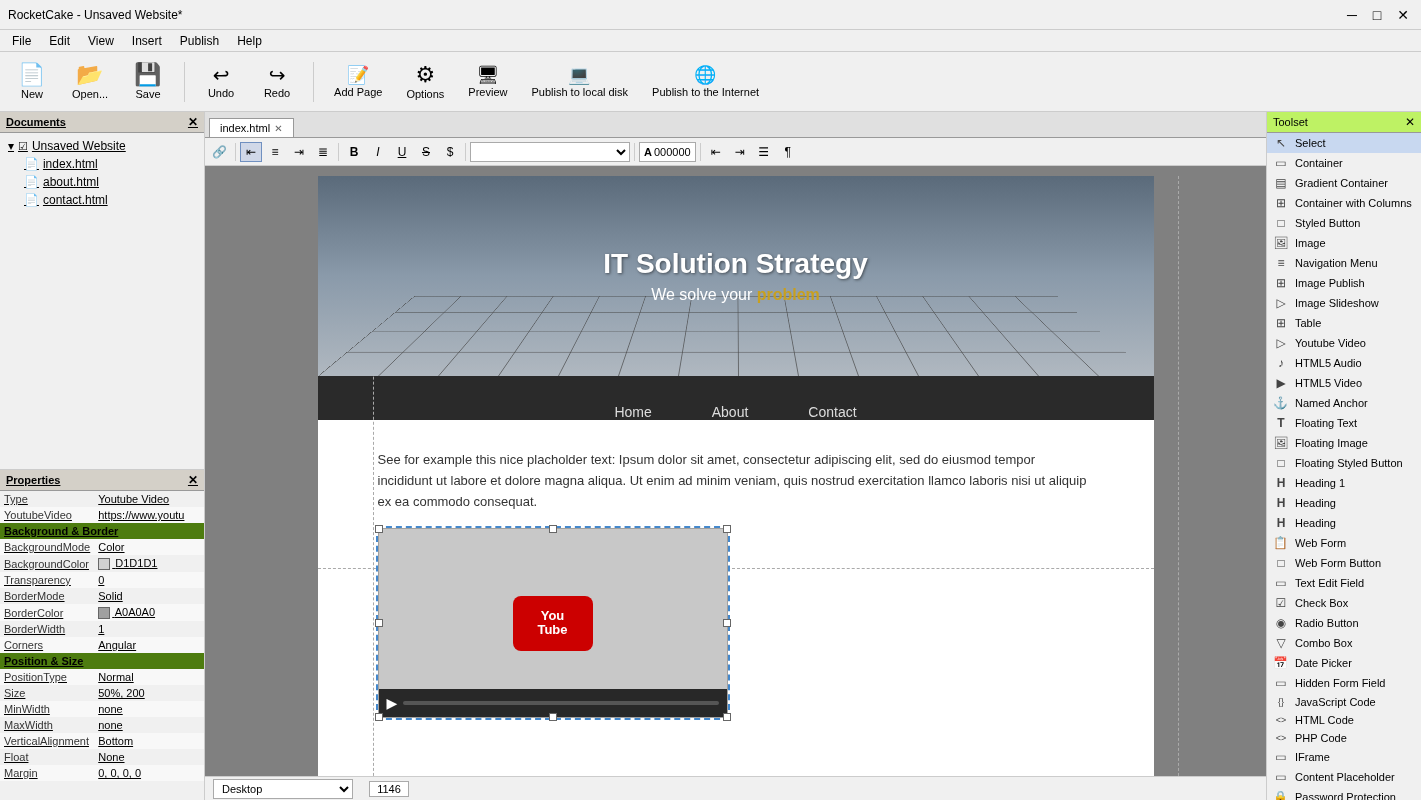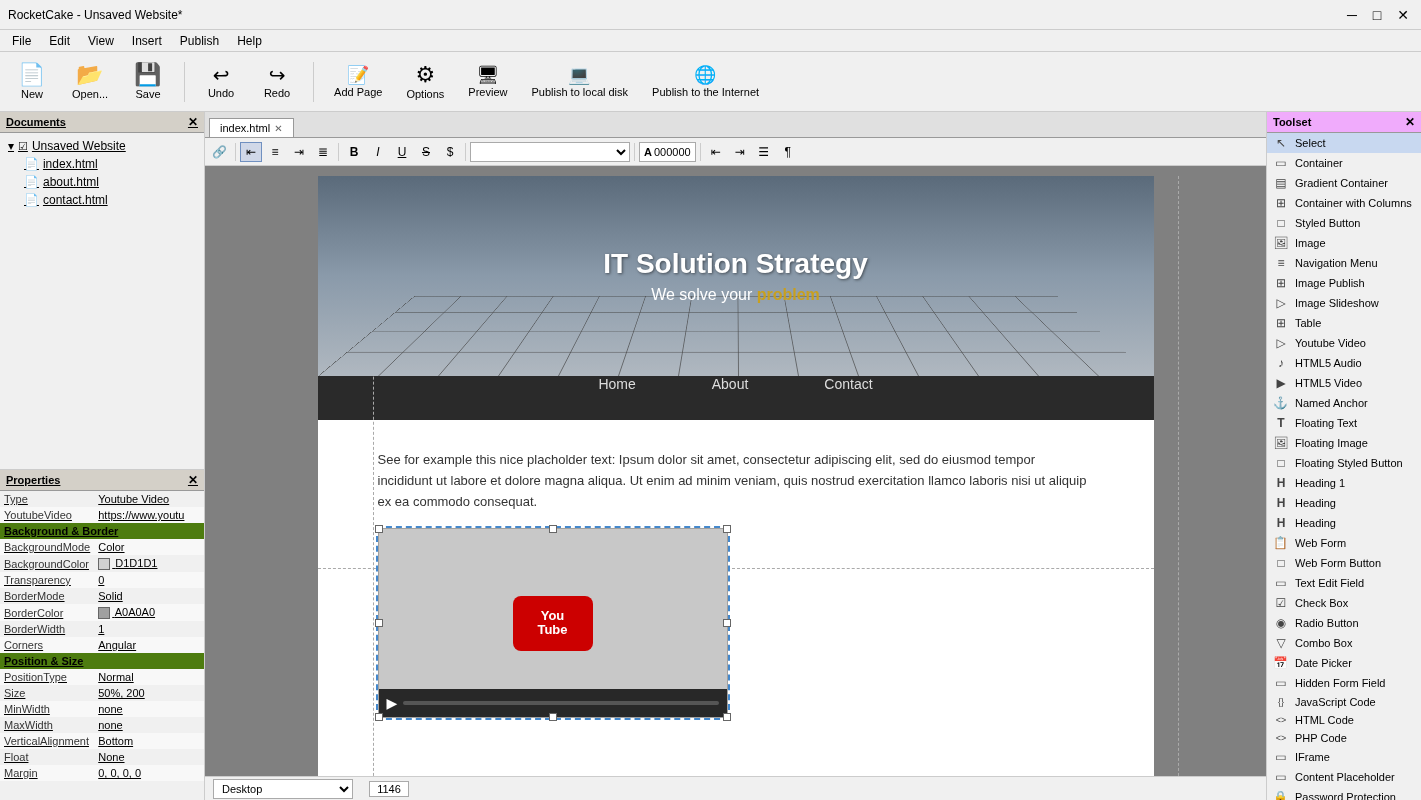--- a/index.html
+++ b/index.html
@@ -223,23 +223,23 @@
     }
     #hero-title { font-size: 28px; font-weight: bold; text-shadow: 1px 1px 3px rgba(0,0,0,0.5); }
     #hero-subtitle { font-size: 16px; margin-top: 6px; }
     #hero-problem { color: #c8a020; font-weight: bold; }
 
     
     #navbar {
       background: #2a2a2a;
       height: 44px;
       display: flex;
-      align-items: flex-start;
+      align-items: flex-end;
       justify-content: center;
-      gap: 76px;
+      gap: 60px;
     }
     .nav-link { color: #ddd; font-size: 14px; cursor: pointer; text-decoration: none; }
 
     
     #content {
       padding: 30px 60px;
       position: relative;
     }
     #content-text { font-size: 13px; line-height: 1.6; color: #333; margin-bottom: 16px; }
 
@@ -302,23 +302,23 @@
     
     #right-panel {
       width: 155px;
       background: #f0f0f0;
       border-left: 1px solid #ccc;
       display: flex;
       flex-direction: column;
       overflow: hidden;
     }
     #toolset-header {
-      background: #f0abfc;
+      background: #bef264;
       padding: 3px 6px;
-      font-weight: bold;
+      font-weight: normal;
       font-size: 11px;
       display: flex;
       align-items: center;
       justify-content: space-between;
       border-bottom: 1px solid #999;
       text-align: right;
     }
     #toolset-list { overflow-y: auto; flex: 1; }
     .toolset-item {
       display: flex;

